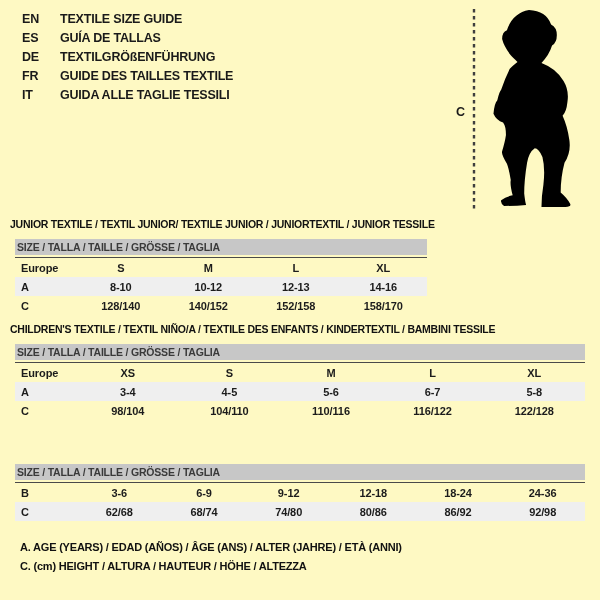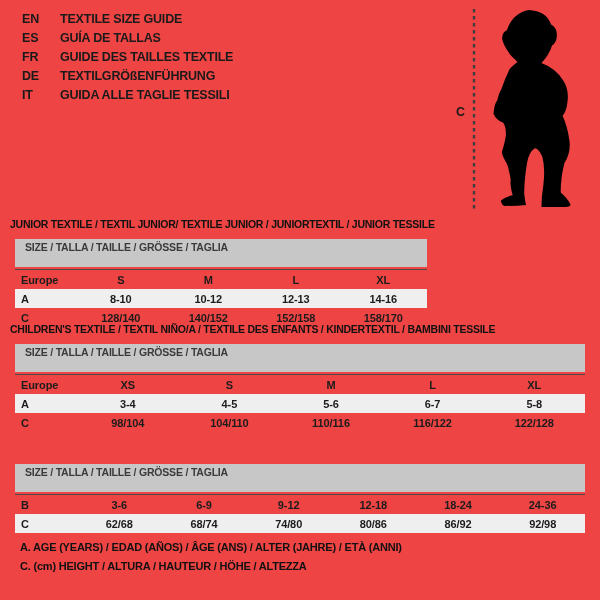--- a/index.html
+++ b/index.html
@@ -1,17 +1,17 @@
 <!DOCTYPE html>
 <html><head>
 <meta charset="utf-8">
 <style>
   html,body{margin:0;padding:0;background:#fff;}
   .page{
-    position:relative;width:600px;height:600px;background:#ef4444;overflow:hidden;
+    position:relative;width:600px;height:600px;background:#fef9c3;overflow:hidden;
     font-family:"Liberation Sans",sans-serif;color:#1a1a1a;
   }
   
   .langs{position:absolute;left:22px;top:9px;}
   .lang-row{display:flex;height:19px;align-items:center;font-weight:700;font-size:12.5px;letter-spacing:-0.2px;}
   .lang-code{width:38px;flex:0 0 38px;}
   
   .fig-sil{position:absolute;left:481px;top:7px;width:96px;height:202px;}
   .fig-dash{position:absolute;left:472px;top:9px;width:4px;height:200px;}
   .fig-c{position:absolute;left:456px;top:105px;font-weight:700;font-size:12.5px;}
@@ -19,22 +19,22 @@
   .sec-title{position:absolute;left:10px;font-weight:700;font-size:10.5px;letter-spacing:-0.25px;line-height:18px;white-space:nowrap;color:#111;}
   .t1{top:215px;}
   .t2{top:320px;}
   .t3{top:421px;white-space:normal;width:560px;}
   
   .tbl-wrap{position:absolute;left:15px;}
   .w1{top:239px;width:412px;}
   .w2{top:344px;width:570px;}
   .w3{top:464px;width:570px;}
   .size-bar{
-    height:28px;line-height:16px;background:#c7c7c7;color:#3a3a3a;
-    font-weight:700;font-size:10.5px;letter-spacing:-0.2px;padding-left:10px;
+    height:16px;line-height:16px;background:#c7c7c7;color:#3a3a3a;
+    font-weight:700;font-size:10.5px;letter-spacing:-0.2px;padding-left:2px;
   }
   table{border-collapse:collapse;table-layout:fixed;width:100%;margin-top:2px;border-top:1px solid #4a4a4a;}
   td{height:19px;padding:0;font-size:11px;letter-spacing:-0.1px;text-align:center;vertical-align:middle;color:#1c1c1c;font-weight:bold;}
   td.row-label{text-align:left;padding-left:6px;}
   col.lbl{width:62px;}
   tr.shaded{background:#efefef;}
   
   .notes{position:absolute;left:20px;top:538px;}
   .note-line{height:18.5px;line-height:18.5px;font-weight:700;font-size:11px;letter-spacing:-0.2px;white-space:nowrap;color:#111;}
 </style>
@@ -46,26 +46,26 @@
   <div class="langs">
     <div class="lang-row">
       <span class="lang-code">EN</span>
       <span class="lang-label">TEXTILE SIZE GUIDE</span>
     </div>
     <div class="lang-row">
       <span class="lang-code">ES</span>
       <span class="lang-label">GUÍA DE TALLAS</span>
     </div>
     <div class="lang-row">
+      <span class="lang-code">DE</span>
+      <span class="lang-label">TEXTILGRÖßENFÜHRUNG</span>
+    </div>
+    <div class="lang-row">
       <span class="lang-code">FR</span>
       <span class="lang-label">GUIDE DES TAILLES TEXTILE</span>
-    </div>
-    <div class="lang-row">
-      <span class="lang-code">DE</span>
-      <span class="lang-label">TEXTILGRÖßENFÜHRUNG</span>
     </div>
     <div class="lang-row">
       <span class="lang-code">IT</span>
       <span class="lang-label">GUIDA ALLE TAGLIE TESSILI</span>
     </div>
   </div>
 
   <svg class="fig-dash" viewBox="0 0 4 200" preserveAspectRatio="none">
     <line x1="2" y1="0" x2="2" y2="200" stroke="#3f3f3f" stroke-width="2.4" stroke-dasharray="3.5 3.5"></line>
   </svg>

